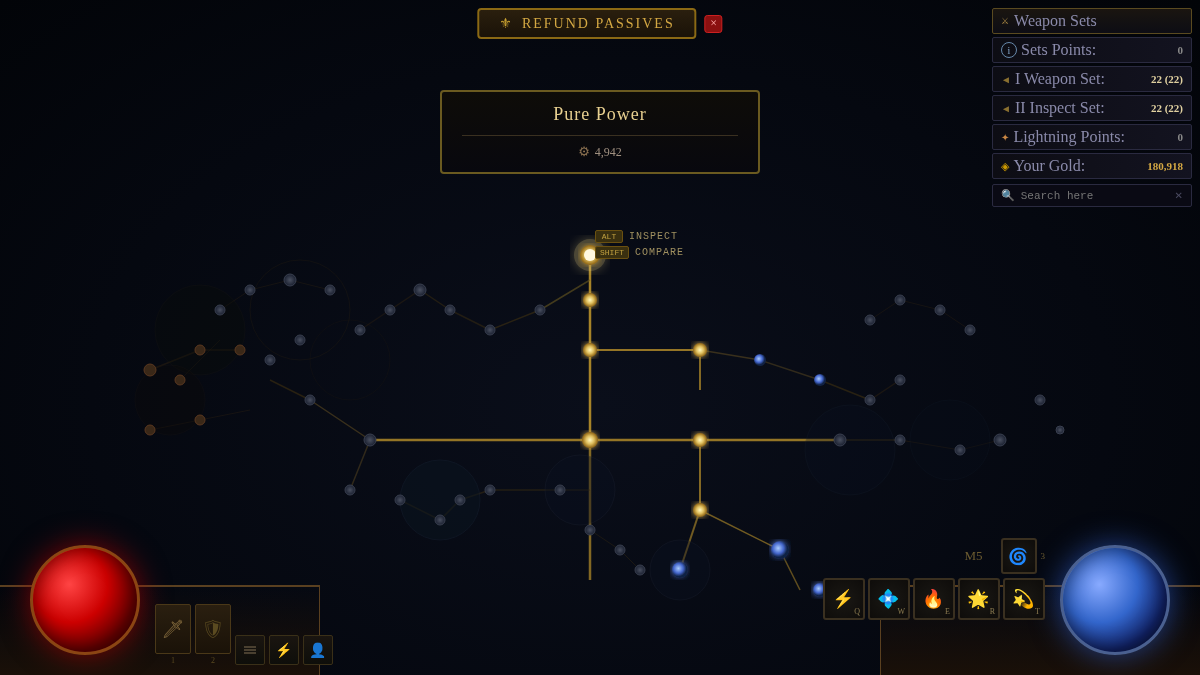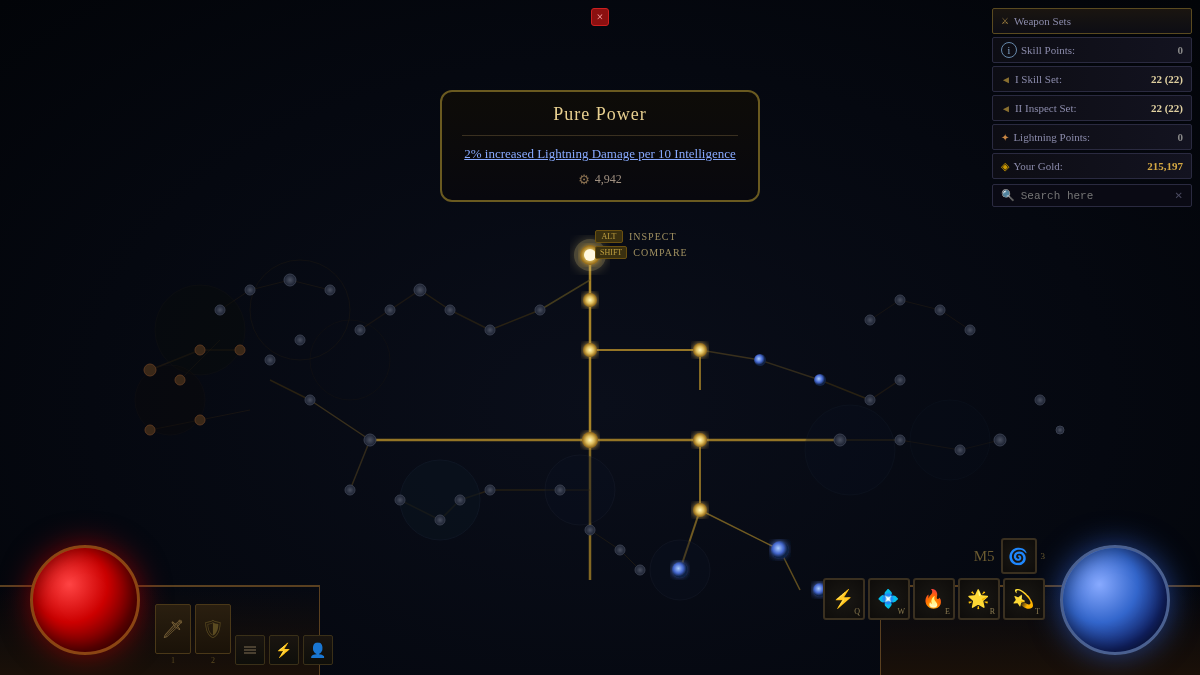--- a/index.html
+++ b/index.html
@@ -139,21 +139,21 @@
 
     .panel-row.weapon-sets-header {
       background: linear-gradient(to bottom, #1a1510, #0d0d14);
       border-color: #5a4a20;
       justify-content: flex-start;
       gap: 5px;
     }
 
     .panel-label {
       color: #8a8aaa;
-      font-size: 11px;
+      font-size: 16px;
       display: flex;
       align-items: center;
       gap: 4px;
     }
 
     .panel-value {
       color: #e0d0a0;
       font-size: 11px;
       font-weight: bold;
     }
@@ -229,21 +229,21 @@
 
     
     .tooltip-popup {
       position: absolute;
       top: 90px;
       left: 50%;
       transform: translateX(-50%);
       width: 320px;
       background: linear-gradient(to bottom, #0e0c08, #08080e);
       border: 2px solid #6a5a20;
-      border-radius: 12px;
+      border-radius: 4px;
       padding: 12px 20px;
       text-align: center;
       z-index: 100;
     }
 
     .tooltip-title {
       color: #e8d090;
       font-size: 18px;
       font-family: 'Georgia', serif;
       letter-spacing: 1px;
@@ -277,20 +277,21 @@
     }
 
     
     .hotkey-area {
       position: absolute;
       top: 230px;
       left: 595px;
       display: flex;
       flex-direction: column;
       gap: 3px;
+      font-family: Liberation Mono, monospace;
     }
 
     .hotkey-row {
       display: flex;
       align-items: center;
       gap: 6px;
     }
 
     .hotkey-badge {
       background: #3a3010;
@@ -543,21 +544,21 @@
         <div style="width:12px; height:2px; background:#4a4030;"></div>
         <div style="width:12px; height:2px; background:#4a4030;"></div>
       </div>
     </div>
     <div style="width:30px; height:30px; background:linear-gradient(to bottom,#1a1510,#0e0e0a); border:1px solid #3a3018; border-radius:2px; display:flex; align-items:center; justify-content:center; color:#4a4030; font-size:14px;">⚡</div>
     <div style="width:30px; height:30px; background:linear-gradient(to bottom,#1a1510,#0e0e0a); border:1px solid #3a3018; border-radius:2px; display:flex; align-items:center; justify-content:center; color:#4a4030; font-size:14px;">👤</div>
   </div>
 
   <div class="bottom-bar-right">
     <div style="display:flex; gap:2px; align-items:center;">
-      <div style="color:#6a5a30; font-size:15px; margin-right:4px;">M5</div>
+      <div style="color:#6a5a30; font-size:13px; margin-right:16px;">M5</div>
       <div style="width:36px; height:36px; background:radial-gradient(circle,#1a1814,#0e0c0a); border:2px solid #3a3020; border-radius:3px; display:flex; align-items:center; justify-content:center; color:#3a3820; font-size:16px;">🌀</div>
       <div style="color:#6a5a30; font-size:9px; margin-left:2px;">3</div>
     </div>
     <div style="display:flex; gap:3px;">
       <div style="display:flex; flex-direction:column; align-items:center; gap:1px;">
         <div style="width:42px; height:42px; background:radial-gradient(circle,#1a1814,#0e0c0a); border:2px solid #3a3020; border-radius:3px; position:relative; display:flex; align-items:center; justify-content:center;">
           <span style="color:#2a2818; font-size:18px;">⚡</span>
           <span style="position:absolute; bottom:2px; right:3px; color:#8a7a50; font-size:8px;">Q</span>
         </div>
       </div>
@@ -584,44 +585,47 @@
           <span style="color:#2a2818; font-size:18px;">💫</span>
           <span style="position:absolute; bottom:2px; right:3px; color:#8a7a50; font-size:8px;">T</span>
         </div>
       </div>
     </div>
   </div>
 
 </div>
 
 <div class="top-header">
+  <div class="refund-passives-btn">
+    <span>Refund Passives</span>
+  </div>
   <div class="close-btn">
     <span>×</span>
   </div>
 </div>
 
 <div class="right-panel">
 
   <div class="panel-row weapon-sets-header">
     <span class="weapon-icon">⚔</span>
     <span class="panel-label">Weapon Sets</span>
   </div>
 
   <div class="panel-row">
     <div style="display:flex; align-items:center; gap:4px;">
       <div class="info-icon">i</div>
-      <span class="panel-label">Skill Points:</span>
+      <span class="panel-label">Sets Points:</span>
     </div>
     <span class="panel-value zero">0</span>
   </div>
 
   <div class="panel-row">
     <div style="display:flex; align-items:center; gap:4px;">
       <span class="weapon-set-arrow">◄</span>
-      <span class="panel-label">I  Skill Set:</span>
+      <span class="panel-label">I  Weapon Set:</span>
     </div>
     <span class="panel-value">22 (22)</span>
   </div>
 
   <div class="panel-row">
     <div style="display:flex; align-items:center; gap:4px;">
       <span class="weapon-set-arrow">◄</span>
       <span class="panel-label">II  Inspect Set:</span>
     </div>
     <span class="panel-value">22 (22)</span>
@@ -633,36 +637,33 @@
       <span class="panel-label">Lightning Points:</span>
     </div>
     <span class="panel-value zero">0</span>
   </div>
 
   <div class="panel-row">
     <div style="display:flex; align-items:center; gap:4px;">
       <span class="gold-icon">◈</span>
       <span class="panel-label">Your Gold:</span>
     </div>
-    <span class="panel-value gold">215,197</span>
+    <span class="panel-value gold">180,918</span>
   </div>
 
   <div class="search-box">
     <span class="search-icon">🔍</span>
     <input type="text" class="search-input" placeholder="Search here" style="">
     <span class="search-clear">✕</span>
   </div>
 </div>
 
 <div class="tooltip-popup">
   <div class="tooltip-title">Pure Power</div>
   <hr class="tooltip-separator">
-  <div class="tooltip-desc">
-    <span>2% increased Lightning Damage per 10 Intelligence</span>
-  </div>
   <div class="tooltip-stat">
     <span class="tooltip-stat-icon">⚙</span>
     <span>4,942</span>
   </div>
 </div>
 
 <div class="hotkey-area">
   <div class="hotkey-row">
     <span class="hotkey-badge">ALT</span>
     <span class="hotkey-text">Inspect</span>

